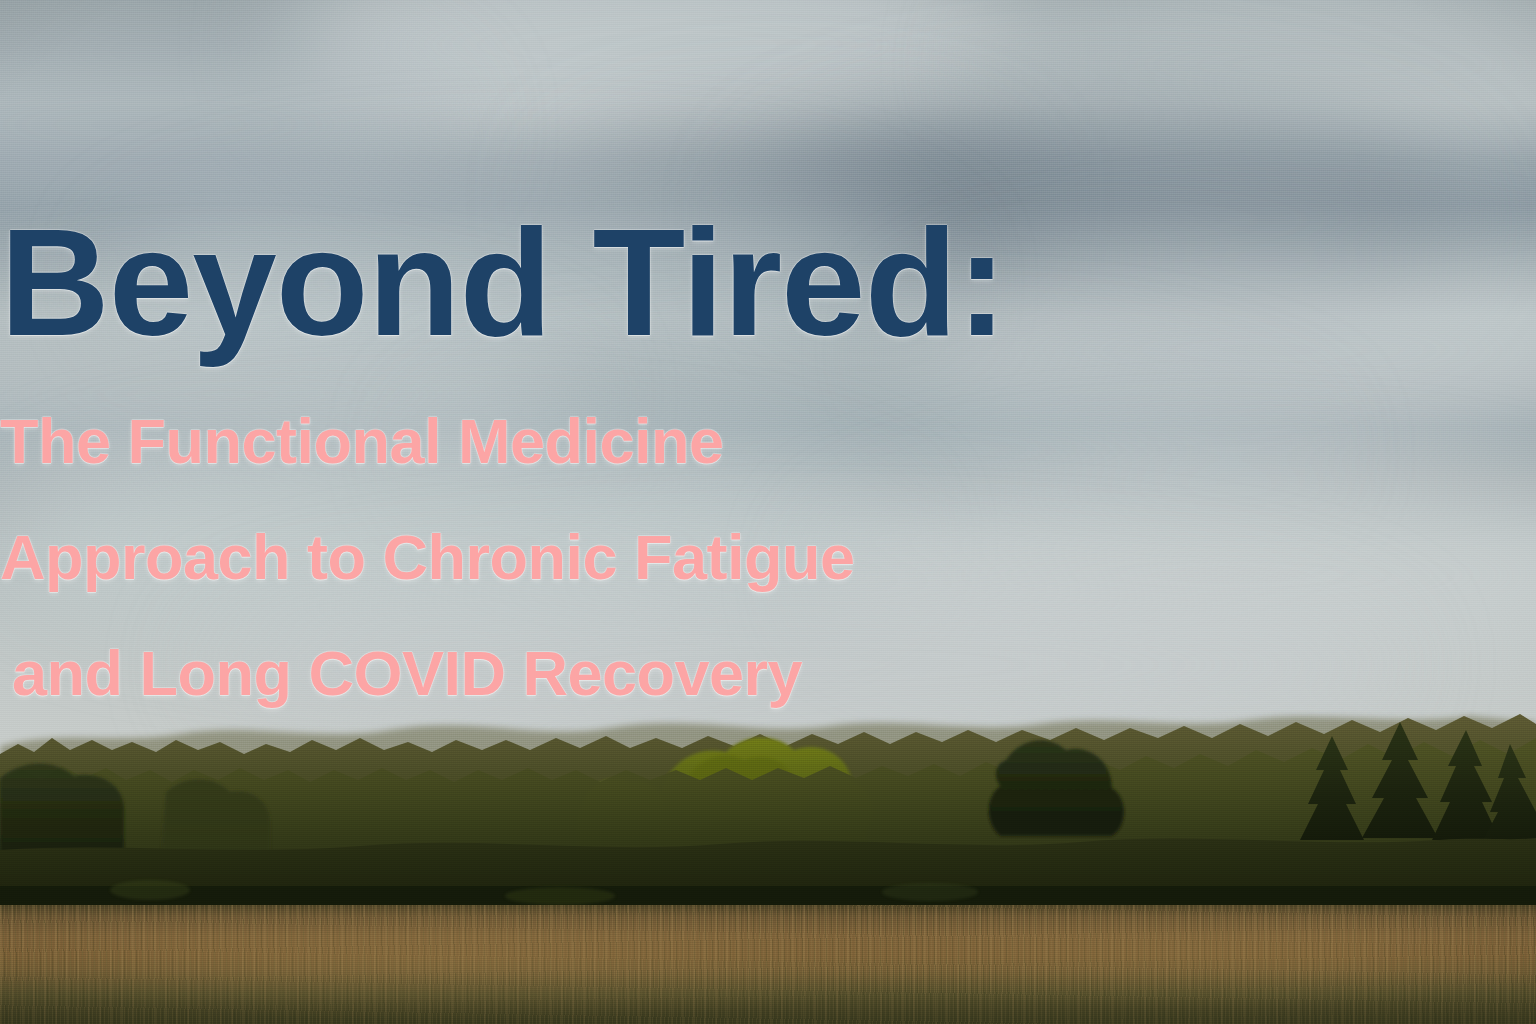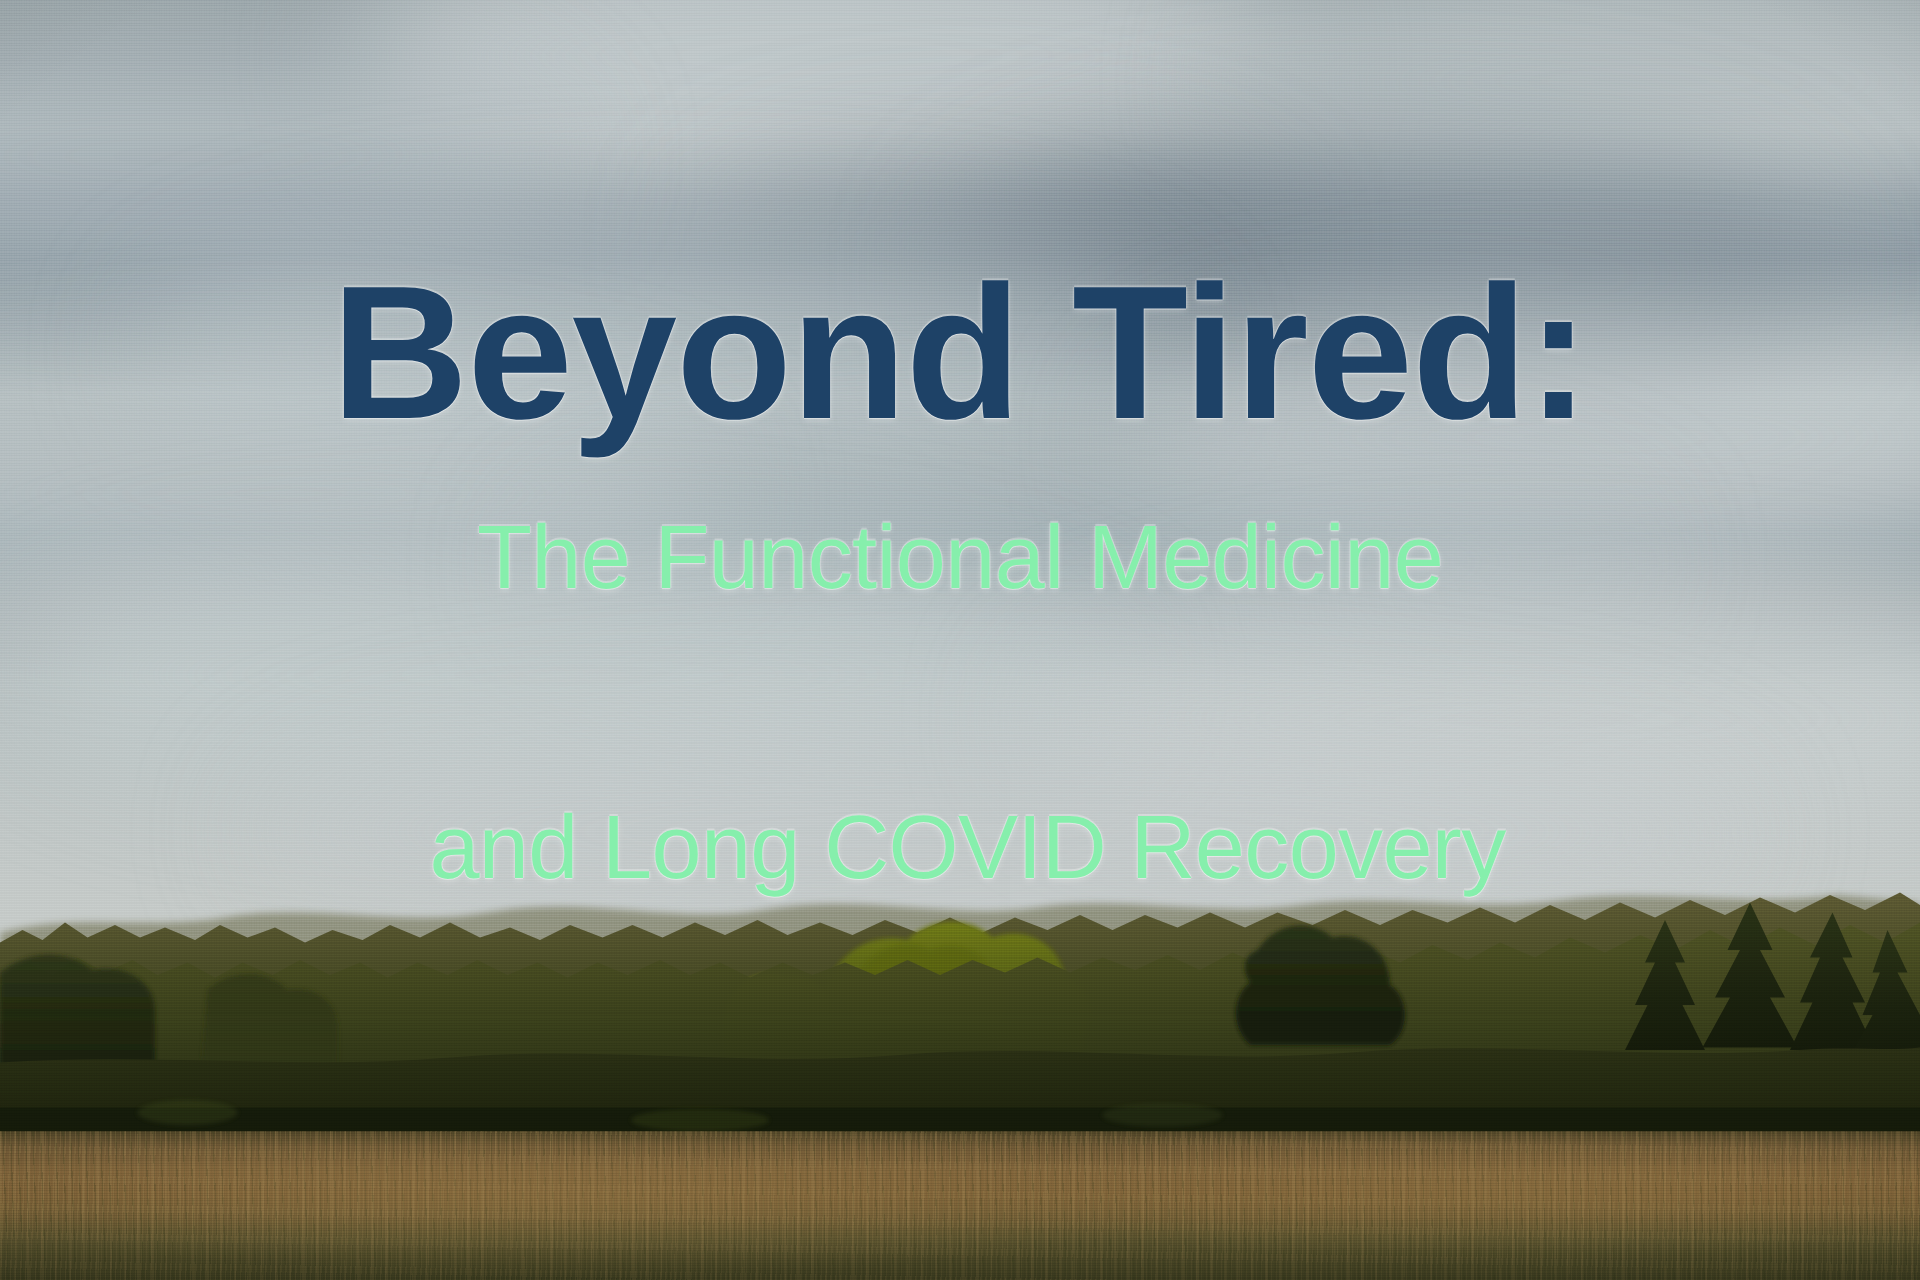--- a/index.html
+++ b/index.html
@@ -128,21 +128,21 @@
     background: radial-gradient(ellipse 110% 110% at 50% 45%,
                 rgba(0,0,0,0) 55%, rgba(0,0,0,.16) 100%);
   }
 
   
   .text-layer {
     position: absolute;
     left: 0; top: 0;
     width: 1536px;
     height: 1024px;
-    text-align: center;
+    text-align: left;
   }
   .headline {
     position: absolute;
     left: 0; right: 0;
     top: 206px;
     font-size: 152px;
     font-weight: 700;
     letter-spacing: -1px;
     line-height: 1.0;
     color: #1e4267;
@@ -150,25 +150,25 @@
        0 1px 0 rgba(255,255,255,.42),
        0 -1px 0 rgba(255,255,255,.26),
        1px 0 0 rgba(255,255,255,.22),
       -1px 0 0 rgba(255,255,255,.22),
        0 2px 5px rgba(255,255,255,.28);
     white-space: nowrap;
   }
   .subline {
     position: absolute;
     left: 0; right: 0;
-    font-size: 72px;
-    font-weight: 400;
+    font-size: 63px;
+    font-weight: 700;
     letter-spacing: -0.5px;
     line-height: 1.0;
-    color: #86efac;
+    color: #fca5a5;
     text-shadow:
        0 1px 0 rgba(255,255,255,.42),
        0 -1px 0 rgba(255,255,255,.26),
        1px 0 0 rgba(255,255,255,.22),
       -1px 0 0 rgba(255,255,255,.22),
        0 2px 5px rgba(255,255,255,.30);
     white-space: nowrap;
   }
   .sub1 { top: 410px; }
   .sub2 { top: 526px; }
@@ -301,16 +301,17 @@
     <div class="field-strokes"></div>
     <div class="field-shade"></div>
   </div>
 
   <div class="grain"></div>
   <div class="vignette"></div>
 
   <div class="text-layer">
     <div class="headline">Beyond Tired:</div>
     <div class="subline sub1">The Functional Medicine</div>
+    <div class="subline sub2">Approach to Chronic Fatigue</div>
     <div class="subline sub3">and Long COVID Recovery</div>
   </div>
 
 </div>
 
 </body></html>

